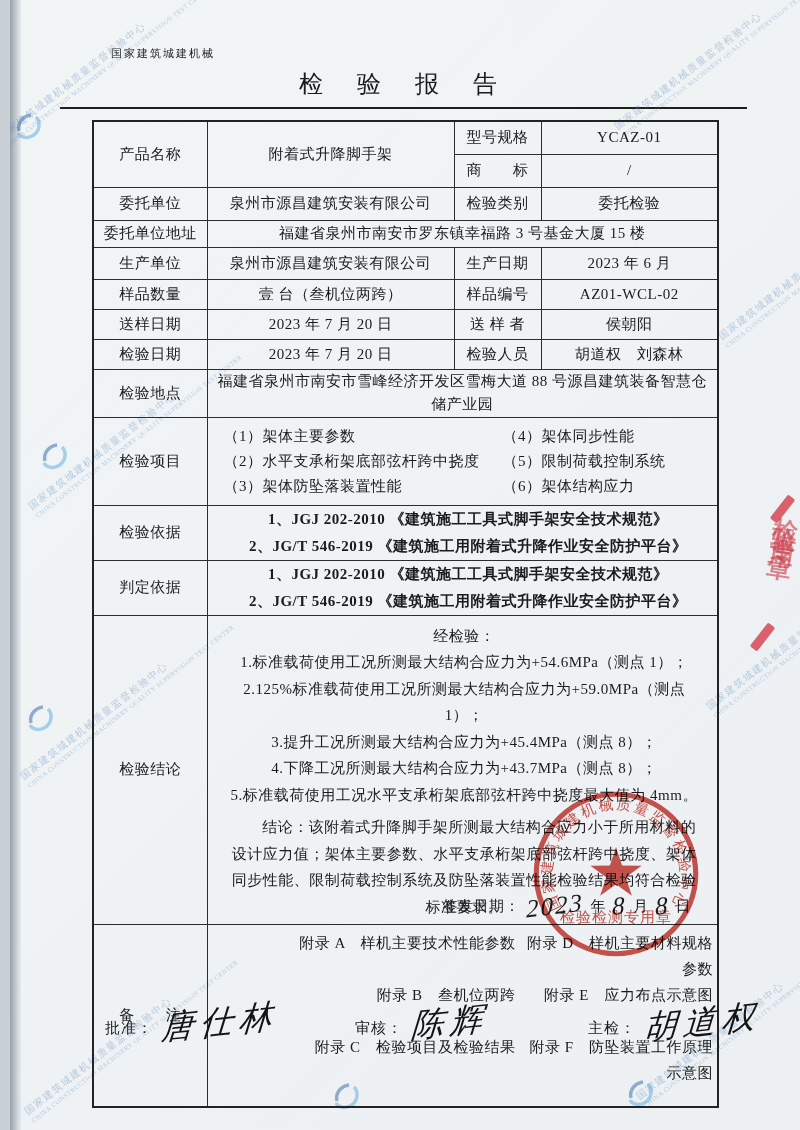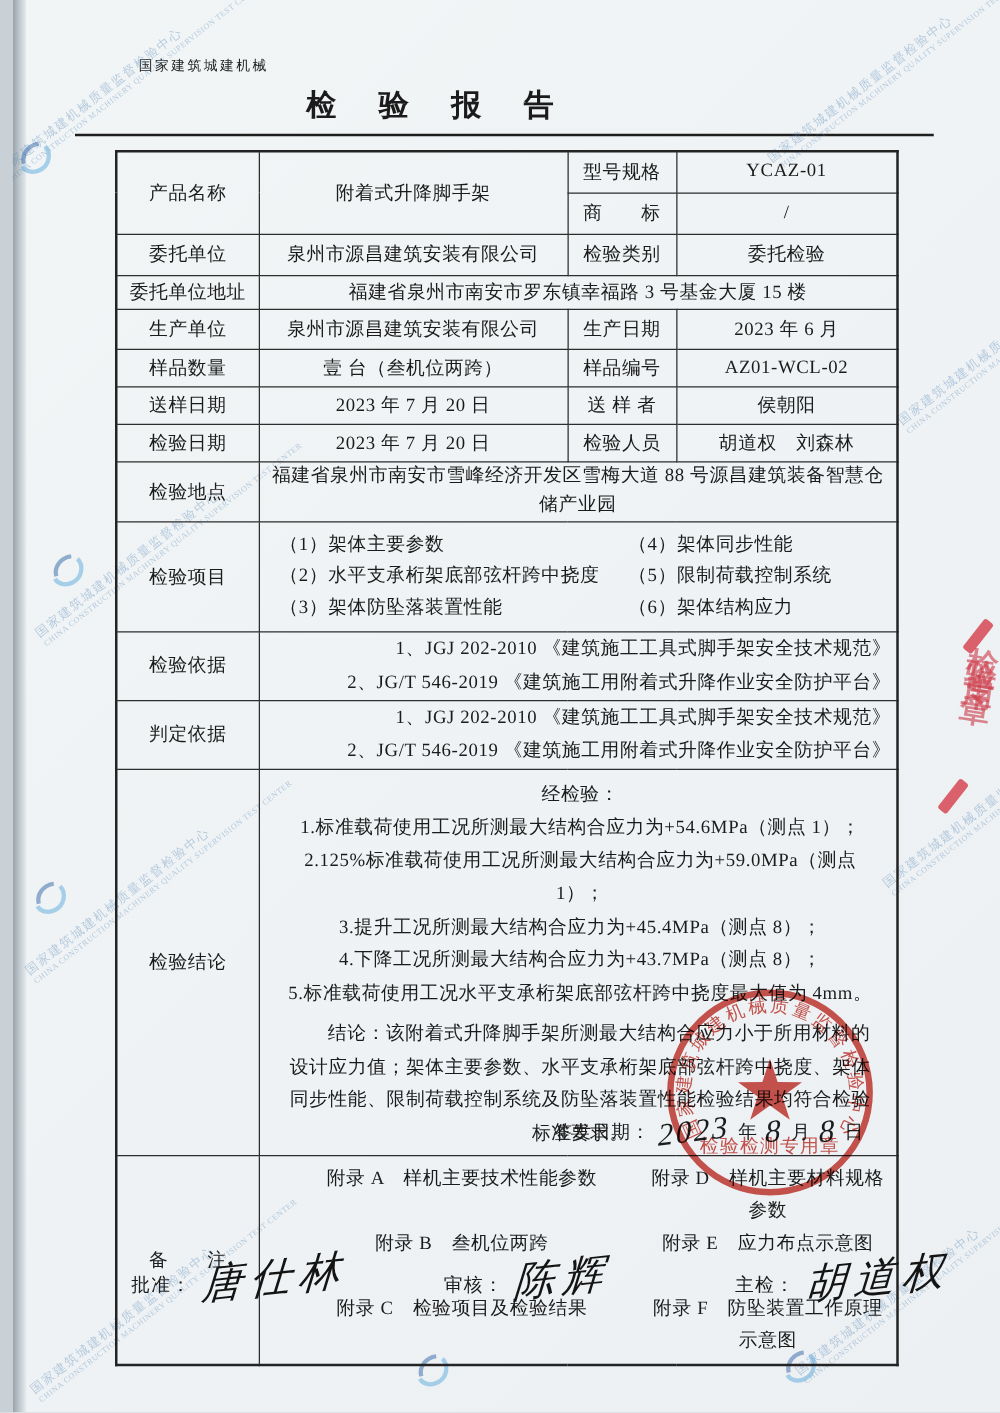--- a/index.html
+++ b/index.html
@@ -11,44 +11,44 @@
   }
   .page{
     position:absolute;left:10px;top:0;width:790px;height:1130px;
     background:linear-gradient(135deg,#f1f5f6 0%,#eef2f4 60%,#ecf0f2 100%);
     overflow:hidden;
   }
   .edge{position:absolute;left:0;top:0;width:11px;height:1130px;
     background:linear-gradient(to right,#97a1a8,#c3ccd1 55%,#e6ebee);}
   
   .org{position:absolute;left:101px;top:38px;font-size:11px;line-height:30px;letter-spacing:2px;}
-  .doc-title{position:absolute;left:235px;top:68px;width:320px;
-    font-size:24px;font-weight:bold;letter-spacing:14px;}
+  .doc-title{position:absolute;left:235px;top:68px;width:320px;text-align:center;
+    font-size:24px;font-weight:normal;letter-spacing:14px;}
   .hdr-right{position:absolute;left:455px;top:40px;width:252px;text-align:right;
     font-size:16px;line-height:34px;letter-spacing:1px;}
   .hdr-rule{position:absolute;left:50px;top:107px;width:687px;height:2px;background:#1e1e1e;}
   
   table.rpt{position:absolute;left:82px;top:120px;border-collapse:collapse;
     table-layout:fixed;width:625px;background:transparent;z-index:2;}
   table.rpt{border:2px solid #232323;}
   table.rpt td{border:1px solid #2d2d2d;font-size:15px;text-align:center;
     vertical-align:middle;padding:0 4px;letter-spacing:0.5px;background:transparent;}
   td.lab{letter-spacing:1px;}
   .items-wrap{display:flex;text-align:left;padding:6px 0 6px 12px;line-height:25px;}
   .items-col1{flex:0 0 57%;}
   .items-col2{flex:1;}
-  .basis{line-height:27px;text-align:right;padding-left:12px;}
+  .basis{line-height:27px;text-align:center;padding-left:12px;font-weight:bold;}
   .concl{position:relative;text-align:left;vertical-align:top;}
   .concl-inner{padding:7px 10px 4px 14px;line-height:26.5px;font-size:15px;}
   .concl-summary{margin-top:6px;text-indent:2em;line-height:26.5px;}
   .issue-line{position:absolute;right:26px;bottom:8px;font-size:15px;white-space:nowrap;}
   .hw{display:inline-block;font-size:25px;line-height:20px;transform:rotate(-7deg) skewX(-6deg);
     font-style:italic;letter-spacing:2px;margin:0 2px;vertical-align:-3px;}
   .remarks-grid{display:grid;grid-template-columns:292px 1fr;grid-template-rows:repeat(3,1fr);
-    grid-auto-flow:column;text-align:center;padding:5px 0 5px 12px;line-height:26px;}
+    grid-auto-flow:column;text-align:right;padding:5px 0 20px 12px;line-height:26px;}
   
   .sig-row{position:absolute;top:992px;left:0;width:800px;z-index:2;}
   .sig{position:absolute;font-size:15px;letter-spacing:1px;white-space:nowrap;}
   .sig-name{display:inline-block;font-size:33px;letter-spacing:6px;margin-left:8px;
     transform:rotate(-6deg) skewX(-10deg);font-style:italic;color:#141414;}
   
   .seal{position:absolute;left:518px;top:786px;width:176px;height:176px;z-index:5;
     opacity:.85;mix-blend-mode:multiply;}
   
   .side-stamp{position:absolute;left:752px;top:498px;height:150px;z-index:5;

